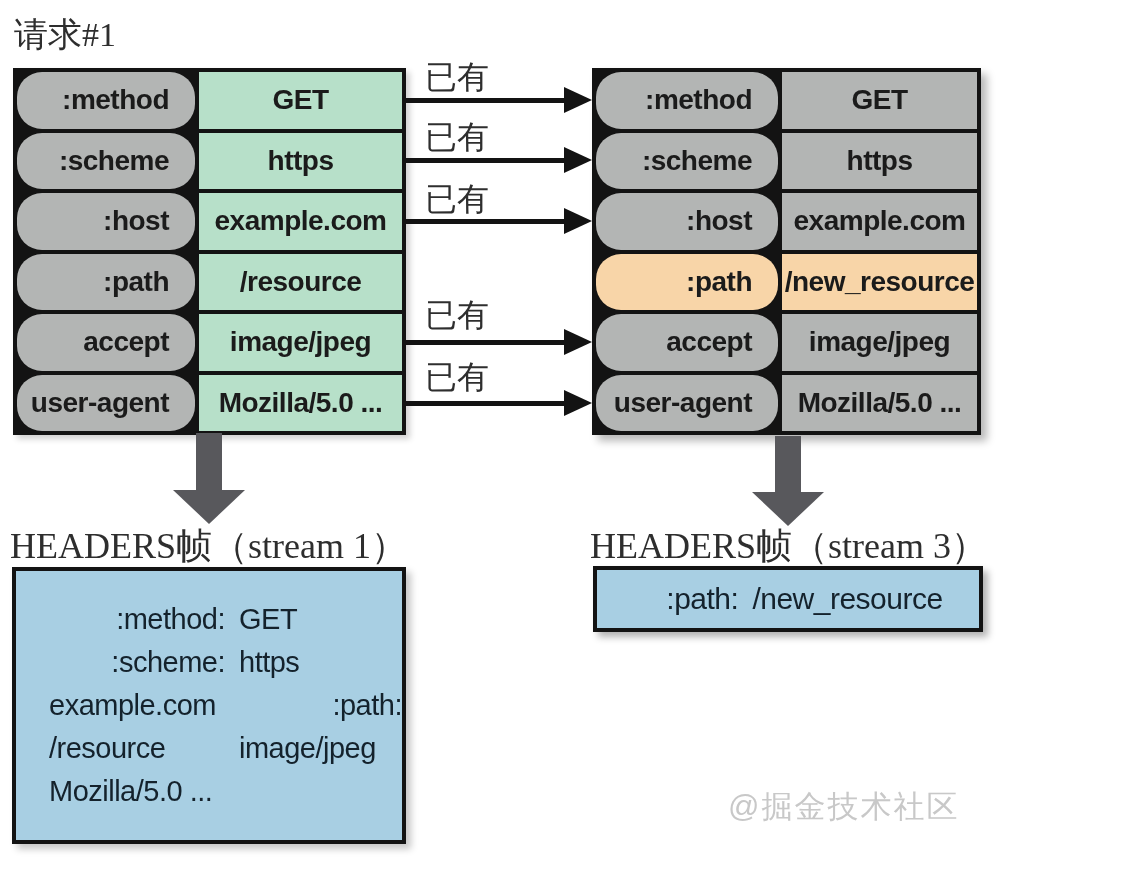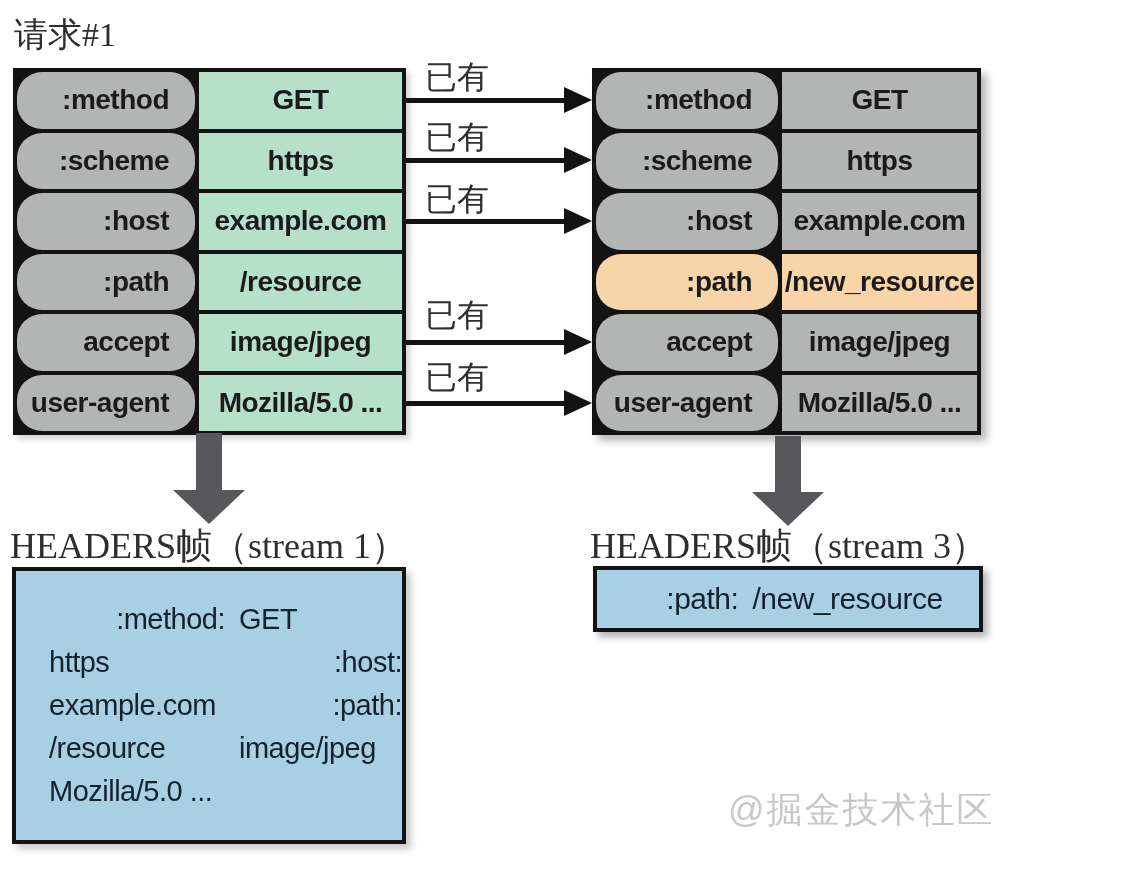--- a/index.html
+++ b/index.html
@@ -85,21 +85,21 @@
   #frame3-box {
     left:593px; top:566px; width:390px; height:66px;
     box-shadow:5px 5px 7px rgba(0,0,0,0.30);
     display:flex; align-items:center; justify-content:center; gap:14px;
     font-size:30px; letter-spacing:-0.5px; white-space:nowrap;
   }
 
   
   .watermark {
     position:absolute; left:728px; top:786px;
-    font-size:36px; color:#c8c8c8; letter-spacing:2px; white-space:nowrap;
+    font-size:31px; color:#c8c8c8; letter-spacing:2px; white-space:nowrap;
   }
 </style>
 </head>
 <body>
 
 <div class="canvas">
 
   <div class="req-title" id="req1-title">请求#1</div>
 
   <div class="htable" id="req1-table">
@@ -169,22 +169,22 @@
 
   <div class="dshaft" id="darrow1-shaft"></div>
   <div class="dhead" id="darrow1-head"></div>
   <div class="dshaft" id="darrow2-shaft"></div>
   <div class="dhead" id="darrow2-head"></div>
 
   <div class="frame-title" id="frame1-title">HEADERS帧（stream 1）</div>
   <div class="frame-box" id="frame1-box">
     <div class="fkey">:method:</div>
     <div class="fval">GET</div>
+    <div class="fkey">:scheme:</div>
     <div class="fval">https</div>
-    <div class="fkey">:host:</div>
     <div class="fval">example.com</div>
     <div class="fkey">:path:</div>
     <div class="fval">/resource</div>
     <div class="fval">image/jpeg</div>
     <div class="fval">Mozilla/5.0 ...</div>
   </div>
 
   <div class="frame-title" id="frame3-title">HEADERS帧（stream 3）</div>
   <div class="frame-box" id="frame3-box">
     <span class="fkey">:path:</span>

